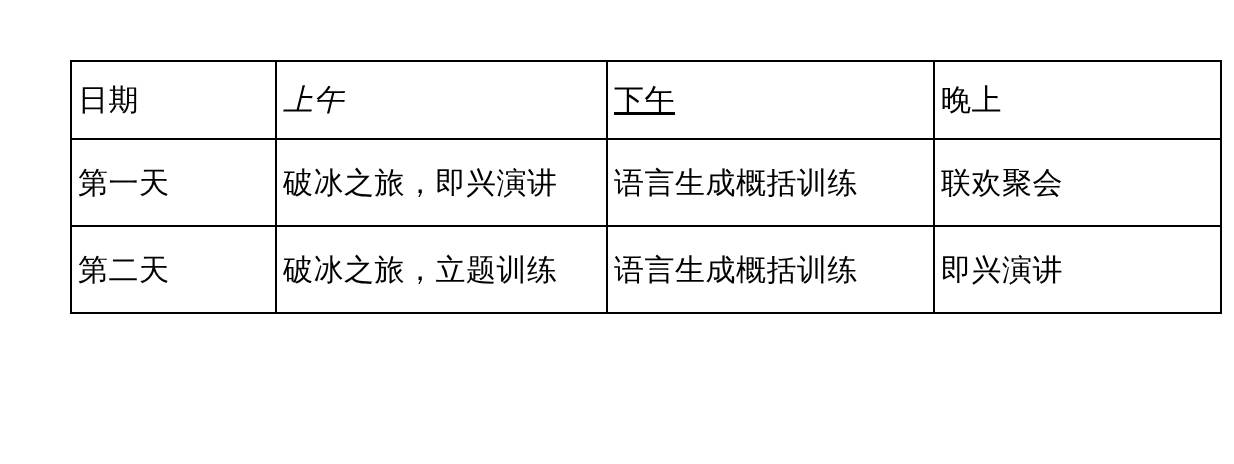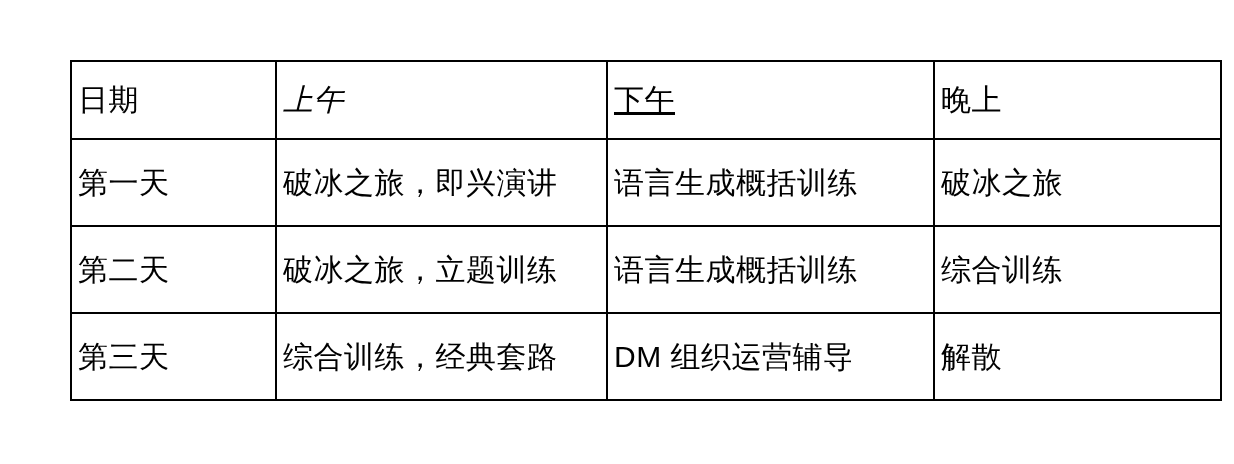--- a/index.html
+++ b/index.html
@@ -71,30 +71,24 @@
         <th class="col-morning">上午</th>
         <th class="col-afternoon">下午</th>
         <th class="col-evening">晚上</th>
       </tr>
     </thead>
     <tbody>
       <tr>
         <td class="cell-day">第一天</td>
         <td class="cell-text">破冰之旅，即兴演讲</td>
         <td class="cell-text">语言生成概括训练</td>
-        <td class="cell-text">破冰之旅</td>
+        <td class="cell-text">联欢聚会</td>
       </tr>
       <tr>
         <td class="cell-day">第二天</td>
         <td class="cell-text">破冰之旅，立题训练</td>
         <td class="cell-text">语言生成概括训练</td>
-        <td class="cell-text">综合训练</td>
-      </tr>
-      <tr>
-        <td class="cell-day">第三天</td>
-        <td class="cell-text">综合训练，经典套路</td>
-        <td class="cell-text">DM 组织运营辅导</td>
-        <td class="cell-text">解散</td>
+        <td class="cell-text">即兴演讲</td>
       </tr>
     </tbody>
   </table>
 
 </div>
 
 </body></html>

